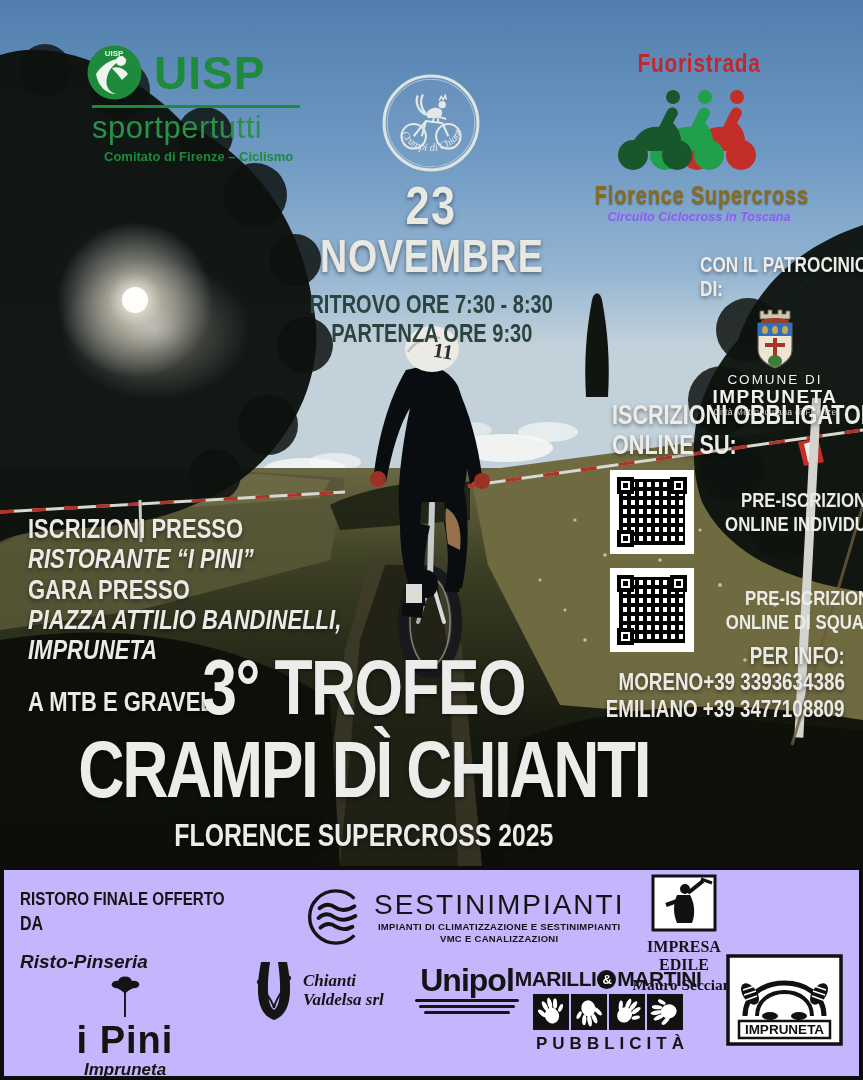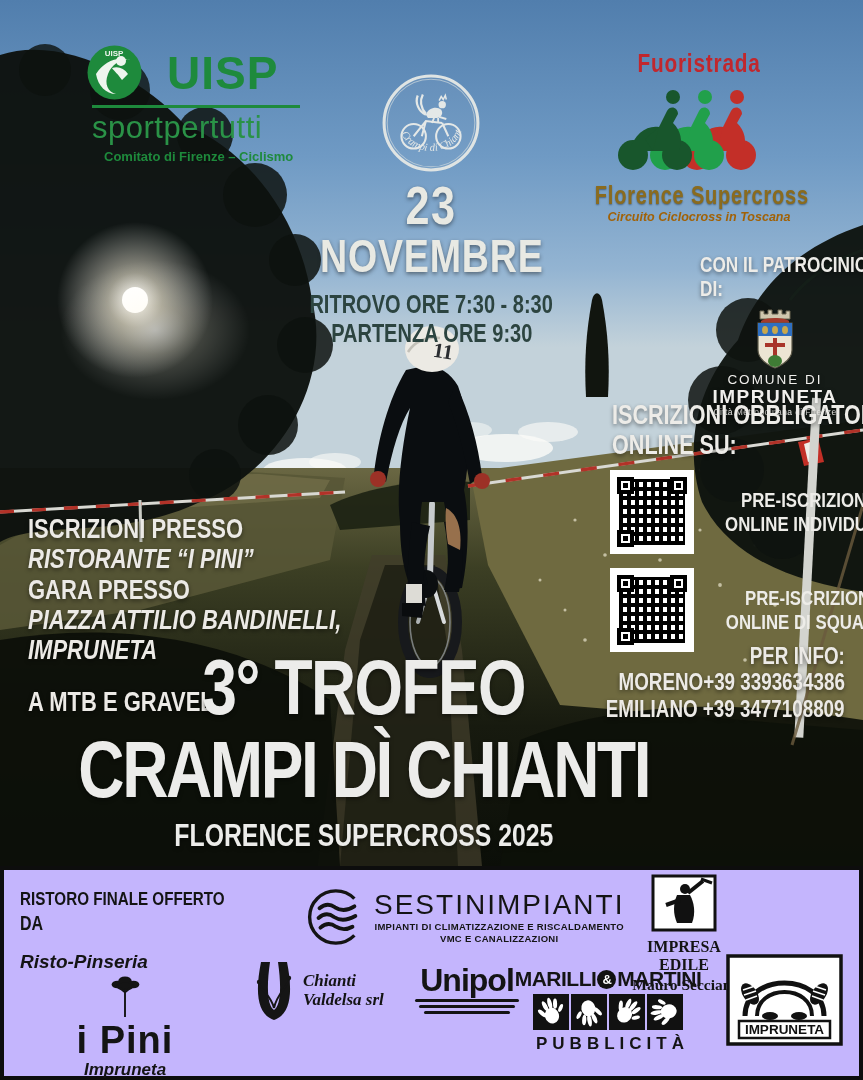--- a/index.html
+++ b/index.html
@@ -6,30 +6,30 @@
   .poster{position:relative;width:863px;height:1080px;overflow:hidden;background:#0c0f09;
           font-family:"Liberation Sans",sans-serif;}
   .abs{position:absolute;}
   
   .cnd{display:inline-block;transform:scaleX(.8);transform-origin:center;white-space:nowrap;}
   .cndl{display:inline-block;transform:scaleX(.8);transform-origin:left;white-space:nowrap;}
   .cndr{display:inline-block;transform:scaleX(.8);transform-origin:right;white-space:nowrap;}
   .shadow{text-shadow:0 2px 5px rgba(0,0,0,.45);}
   
   .uisp{left:86px;top:44px;width:240px;}
-  .uisp-row{display:flex;align-items:center;gap:24px;}
+  .uisp-row{display:flex;align-items:center;gap:11px;}
   .uisp-acronym{font-size:46px;font-weight:700;color:#1e8a3c;letter-spacing:1px;}
   .uisp-line{height:3px;background:#1e8a3c;width:208px;margin:4px 0 2px 6px;}
   .uisp-word{font-size:31px;color:#2a9247;font-weight:500;letter-spacing:.5px;margin-left:6px;}
   .uisp-cap{font-size:13px;color:#1e8a3c;font-weight:700;margin:3px 0 0 18px;}
   .badge{left:380px;top:72px;width:102px;height:102px;}
   .fuor{left:568px;top:48px;width:262px;text-align:center;}
   .fuor-title{font-size:26px;font-weight:700;color:#c1272d;letter-spacing:1px;}
   .fuor-name{font-size:25px;font-weight:700;color:#8a6b1e;letter-spacing:1px;text-shadow:0 1px 2px rgba(0,0,0,.4);}
-  .fuor-tag{font-size:12.5px;font-style:italic;font-weight:700;color:#a16207;}
+  .fuor-tag{font-size:12.5px;font-style:italic;font-weight:700;color:#8b5cf6;}
   
   .date{left:0;top:178px;width:863px;text-align:center;}
   .day{font-size:54px;font-weight:700;letter-spacing:2px;color:#e8e9e3;line-height:1;}
   .month{font-size:47px;font-weight:700;letter-spacing:1px;color:#e8e9e3;line-height:1.02;}
   .sched{font-size:25px;color:#2c4440;font-weight:600;line-height:1.15;}
   .sched b{font-weight:700;}
   
   .patro{left:700px;top:254px;width:150px;}
   .patro-l{font-size:21.5px;font-weight:700;color:#edece8;line-height:1.1;}
   .crest{display:block;margin:5px auto 2px auto;}
@@ -429,21 +429,21 @@
       <svg width="62" height="62" viewBox="0 0 64 64">
         <path d="M52,13 A27,27 0 1 0 52,51" fill="none" stroke="#141414" stroke-width="3.5"></path>
         <g stroke="#141414" stroke-width="4" fill="none" stroke-linecap="round">
           <path d="M16,23 q8,-7 16,-1 q9,6 20,-1"></path>
           <path d="M15,33 q8,-7 16,-1 q9,6 22,-1"></path>
           <path d="M17,43 q8,-7 16,-1 q8,5 17,0"></path>
         </g>
       </svg>
       <div>
         <div class="sest-name">SESTINIMPIANTI</div>
-        <div class="sest-sub">IMPIANTI DI CLIMATIZZAZIONE E RISCALDAMENTO</div>
+        <div class="sest-sub">IMPIANTI DI CLIMATIZZAZIONE E SESTINIMPIANTI</div>
         <div class="sest-sub">VMC E CANALIZZAZIONI</div>
       </div>
     </div>
 
     <div class="impresa">
       <svg width="66" height="58" viewBox="0 0 66 58">
         <rect x="2" y="2" width="62" height="54" fill="#fff" stroke="#111" stroke-width="3"></rect>
         <circle cx="34" cy="15" r="5" fill="#111"></circle>
         <path d="M26,21 C22,30 22,40 26,49 L41,49 C45,39 43,28 39,21 Z" fill="#111"></path>
         <line x1="37" y1="19" x2="52" y2="7" stroke="#111" stroke-width="4"></line>

